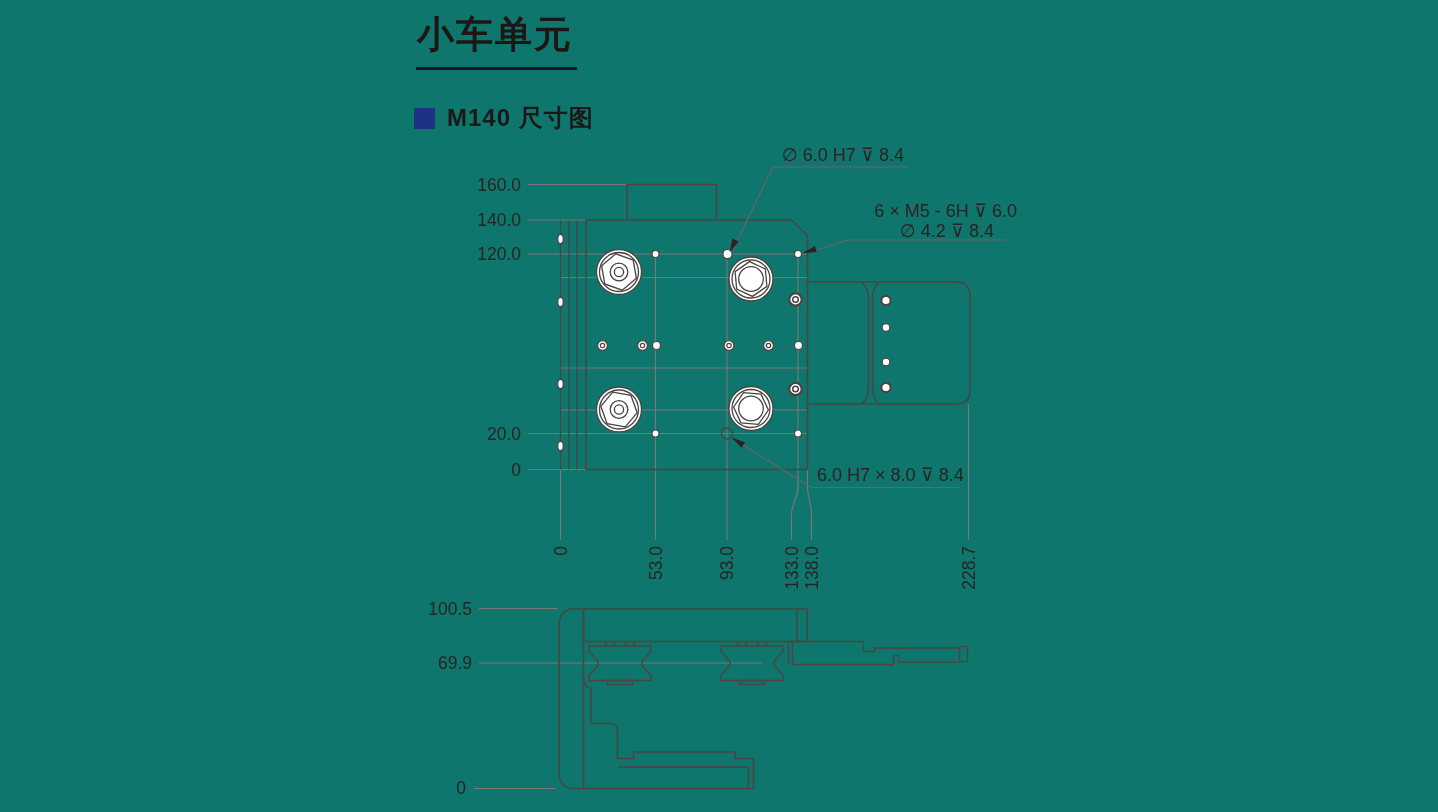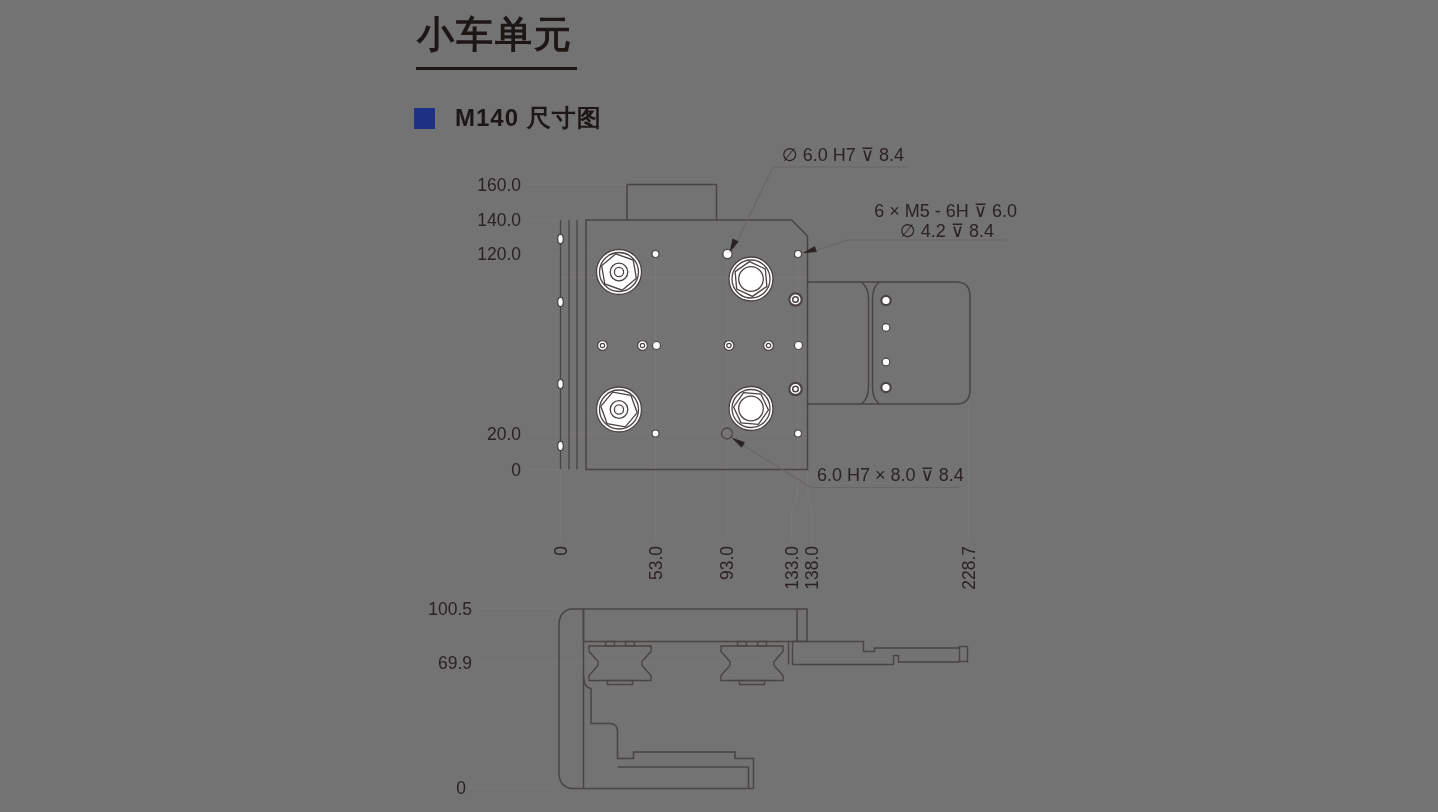--- a/index.html
+++ b/index.html
@@ -1,20 +1,20 @@
 <!DOCTYPE html>
 <html><head>
 <meta charset="utf-8">
 <style>
   html,body{margin:0;padding:0;background:#ffffff;}
-  .page{position:relative;width:1438px;height:812px;background:#737373;overflow:hidden;
+  .page{position:relative;width:1438px;height:812px;background:#0f766e;overflow:hidden;
         font-family:"Liberation Sans","DejaVu Sans",sans-serif;}
   .title{position:absolute;left:416px;top:10px;font-size:37px;font-weight:bold;color:#1c1715;
          letter-spacing:2px;border-bottom:3px solid #1c1715;padding:0 4px 7px 1px;display:inline-block;}
-  .subtitle{position:absolute;left:414px;top:102px;display:flex;align-items:center;gap:20px;}
+  .subtitle{position:absolute;left:414px;top:102px;display:flex;align-items:center;gap:12px;}
   .subtitle .sq{width:21px;height:21px;background:#1e3285;display:inline-block;}
   .subtitle .lbl{font-size:24px;font-weight:bold;color:#1c1715;letter-spacing:1px;}
   svg{position:absolute;left:0;top:0;}
   svg text{font-family:"Liberation Sans","DejaVu Sans",sans-serif;fill:#2a2321;}
   .dim{font-size:17.5px;}
   .ann{font-size:18px;}
 </style>
 </head>
 <body>
 

